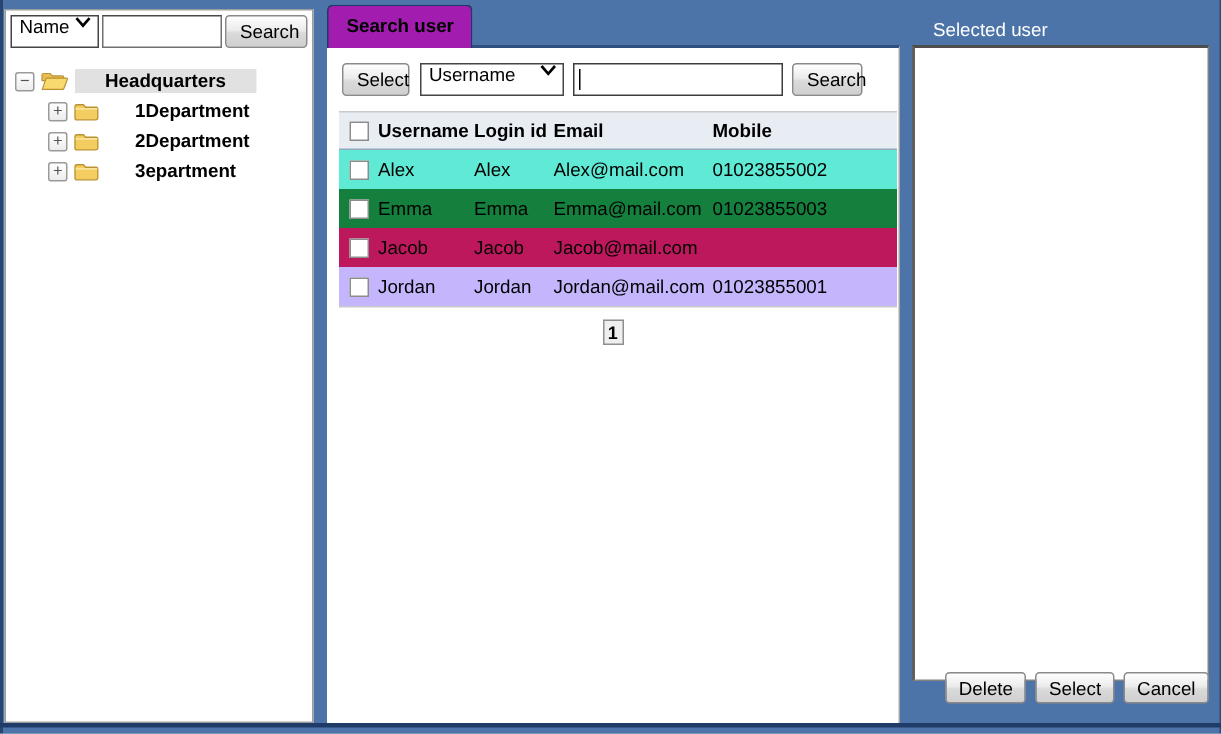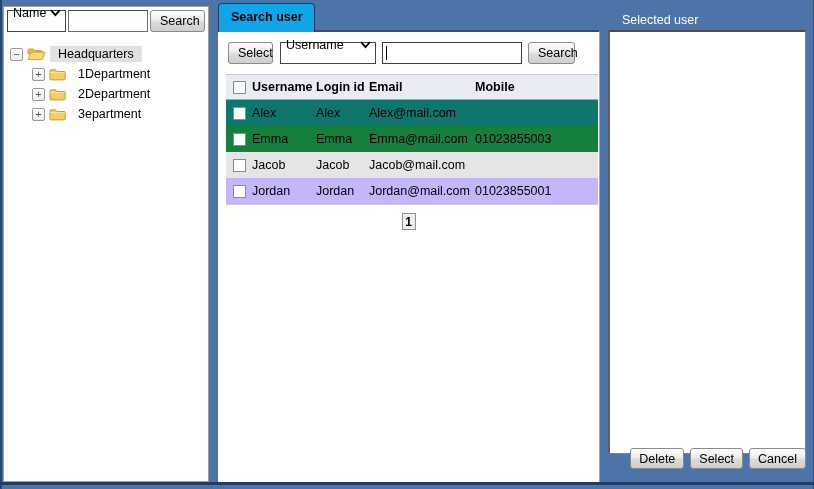--- a/index.html
+++ b/index.html
@@ -8,43 +8,43 @@
 
   .window { position:relative; width:814px; height:489px; background:#4d74a8; overflow:hidden; }
   .frame-left  { position:absolute; left:0; top:0; width:2px; height:489px; background:#28466f; }
   .frame-right { position:absolute; right:0; top:0; width:1px; height:489px; background:#2c4a74; }
   .frame-bottom{ position:absolute; left:0; top:482px; width:814px; height:3px; background:#1f3c69; }
 
   
   .org-panel { position:absolute; left:3px; top:6px; width:206px; height:476px;
                background:#fff; border:1px solid #9d9d9d; }
   .filter-row { display:flex; gap:2px; margin:3px; height:22px; }
-  .fselect { display:flex; align-items:center; justify-content:space-between; gap:4px;
+  .fselect { display:flex; align-items:flex-start; justify-content:space-between; gap:4px;
              background:#fff; border:1px solid #454545; padding:0 4px 16px 5px; cursor:default; }
   .fselect .lbl { white-space:nowrap; }
   .tinput { border:1px solid #707070; border-top-color:#4a4a4a; height:22px; flex:1; min-width:0;
             padding:0 3px; font:inherit; background:#fff; position:relative; }
   .btn { background:linear-gradient(#fefefe 0%, #ececec 45%, #dadada 55%, #cfcfcf 100%);
          border:1px solid #8a8a8a; border-radius:3px; font:inherit; padding:0 9px;
          height:22px; white-space:nowrap; color:#000; }
   .org-filter-btn { width:55px; }
 
   .tree { margin:12px 0 0 6px; }
   .tree-row { display:flex; align-items:center; height:20px; gap:4px; }
   .tree-row.child { margin-left:22px; }
   .toggle { width:13px; height:13px; display:inline-flex; align-items:center; justify-content:center;
             border:1px solid #9a9a9a; border-radius:2px; font-size:11px; line-height:1; color:#555;
             background:linear-gradient(#ffffff,#ececec); flex:0 0 auto; }
-  .node-label { padding:1px 8px; white-space:nowrap; }
+  .node-label { padding:1px 20px; white-space:nowrap;font-weight:bold; }
   .node-label.selected { background:#e1e1e1; }
   .icon-svg { display:block; flex:0 0 auto; }
 
   
   .tab { position:absolute; left:218px; top:3px; width:97px; height:29px; z-index:2;
-         background:#0ea5e9; border:1px solid #1b3a66; border-bottom:none;
+         background:#a21caf; border:1px solid #1b3a66; border-bottom:none;
          border-radius:4px 4px 0 0; font-weight:bold; line-height:27px; padding-left:12px; }
   .search-panel { position:absolute; left:218px; top:30px; width:382px; height:452px; z-index:1;
                   background:#fff; border-top:2px solid #2e4f80; border-right:1px solid #a6a6a6; }
   .toolbar { display:flex; align-items:center; margin:10px 0 0 10px; height:22px; }
   .toolbar .btn-select { width:45px; margin-right:7px; }
   .toolbar .field-select { width:96px; height:22px; margin-right:6px; }
   .toolbar .search-wrap { position:relative; width:140px; margin-right:6px; }
   .toolbar .search-wrap .tinput { width:100%; border-color:#3c3c3c; }
   .caret { position:absolute; left:4px; top:4px; width:1px; height:14px; background:#000; }
   .toolbar .btn-search { width:47px; }
@@ -153,34 +153,35 @@
 
     <div class="utable">
       <div class="thead">
         <span class="cell"><span class="cb"></span></span>
         <span class="cell">Username</span>
         <span class="cell">Login id</span>
         <span class="cell">Email</span>
         <span class="cell">Mobile</span>
       </div>
       <div>
-        <div class="trow" style="background:#0f766e">
+        <div class="trow" style="background:#5eead4">
           <span class="cell"><span class="cb"></span></span>
           <span class="cell">Alex</span>
           <span class="cell">Alex</span>
           <span class="cell">Alex@mail.com</span>
+          <span class="cell">01023855002</span>
         </div>
         <div class="trow" style="background:#15803d">
           <span class="cell"><span class="cb"></span></span>
           <span class="cell">Emma</span>
           <span class="cell">Emma</span>
           <span class="cell">Emma@mail.com</span>
           <span class="cell">01023855003</span>
         </div>
-        <div class="trow" style="background:#e5e5e5">
+        <div class="trow" style="background:#be185d">
           <span class="cell"><span class="cb"></span></span>
           <span class="cell">Jacob</span>
           <span class="cell">Jacob</span>
           <span class="cell">Jacob@mail.com</span>
         </div>
         <div class="trow" style="background:#c4b5fd">
           <span class="cell"><span class="cb"></span></span>
           <span class="cell">Jordan</span>
           <span class="cell">Jordan</span>
           <span class="cell">Jordan@mail.com</span>

